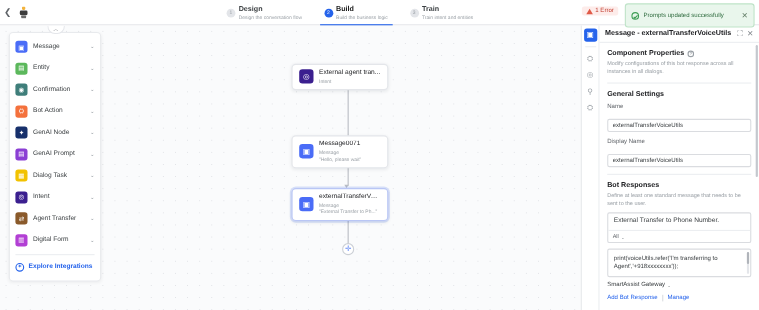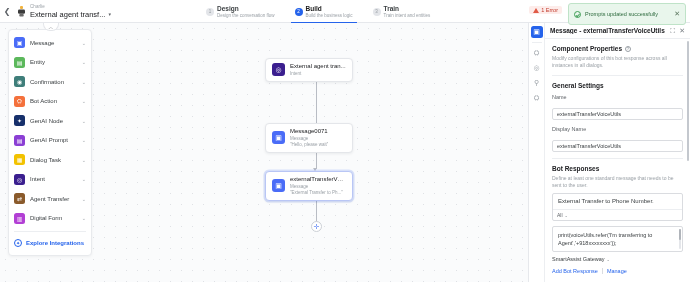--- a/index.html
+++ b/index.html
@@ -180,27 +180,20 @@
 
   <div class="topbar">
     <div class="tb-back">❮</div>
     <div class="tb-botlogo">
       <svg width="9" height="11" viewBox="0 0 9 11">
         <rect x="3" y="0" width="3" height="3" rx="1" fill="#f2b33d"></rect>
         <rect x="1" y="3.6" width="7" height="4.2" rx="1.2" fill="#3c3c3c"></rect>
         <rect x="2.3" y="8" width="4.4" height="2.6" rx="0.8" fill="#6b6b6b"></rect>
       </svg>
     </div>
-    <div class="tb-titlewrap">
-      <div class="tb-sub">Charlie</div>
-      <div class="tb-title">
-        <span>External agent transf...</span>
-        <span class="tb-caret">▾</span>
-      </div>
-    </div>
 
     <div class="steps">
       <div class="step">
         <div class="step-num">1</div>
         <div class="step-txt">
           <div class="step-t">Design</div>
           <div class="step-d">Design the conversation flow</div>
         </div>
       </div>
       <div class="step active">

